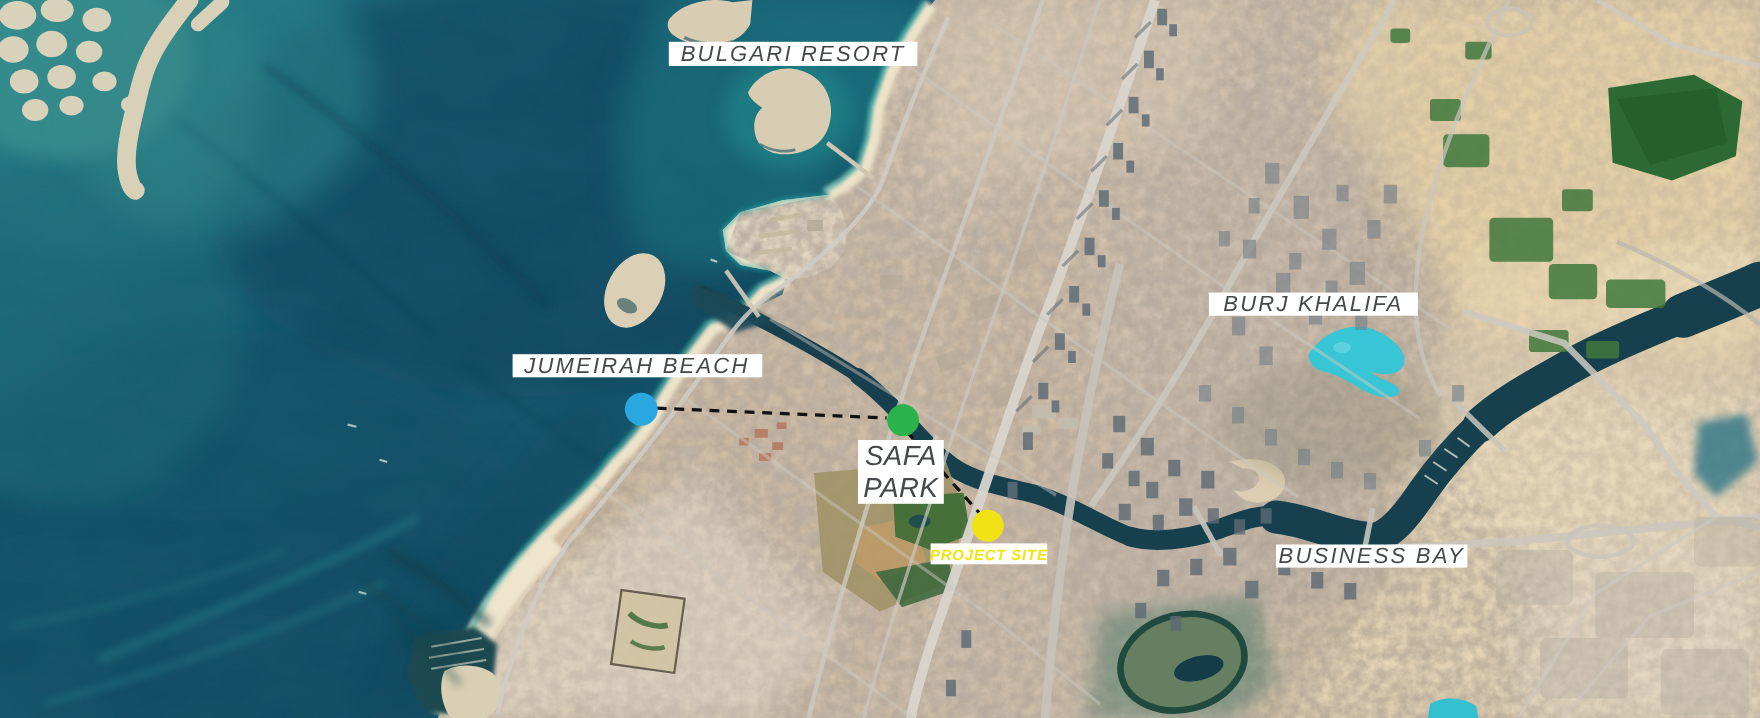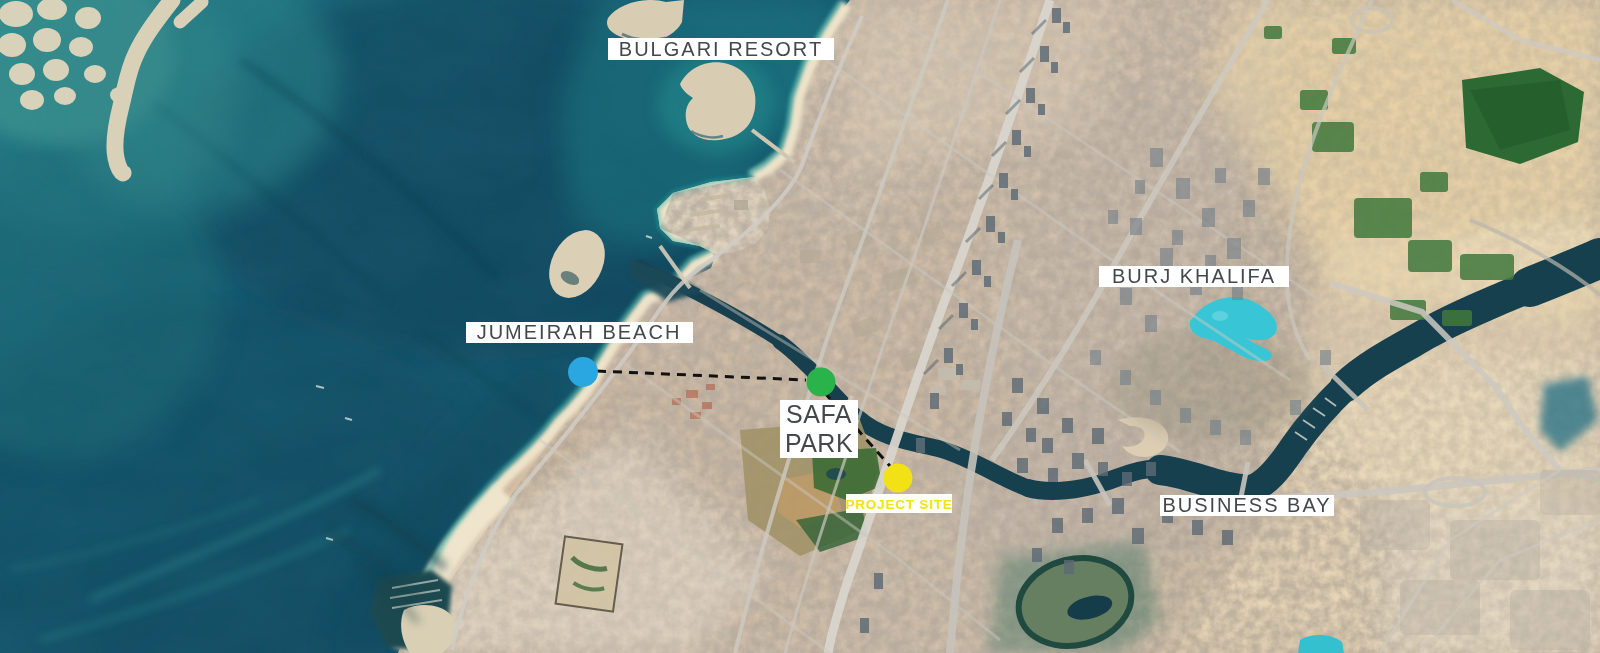--- a/index.html
+++ b/index.html
@@ -1,16 +1,16 @@
 <!DOCTYPE html>
 <html><head>
 <meta charset="utf-8">
 <style>
   html,body{margin:0;padding:0;background:#16545f;}
-  .wrap{position:relative;width:1600px;height:653px;overflow:hidden;font-family:"Liberation Sans",sans-serif;}
+  .wrap{position:relative;width:1600px;height:653px;overflow:hidden;font-family:"Liberation Sans",sans-serif;font-style:italic;}
   svg{display:block;}
 </style>
 </head>
 <body>
 <div class="wrap">
 <svg width="1600" height="653" viewBox="0 0 1600 653" xmlns="http://www.w3.org/2000/svg">
 <defs>
   <filter id="b2" x="-30%" y="-30%" width="160%" height="160%">
           <feGaussianBlur stdDeviation="2"></feGaussianBlur>
         </filter>

